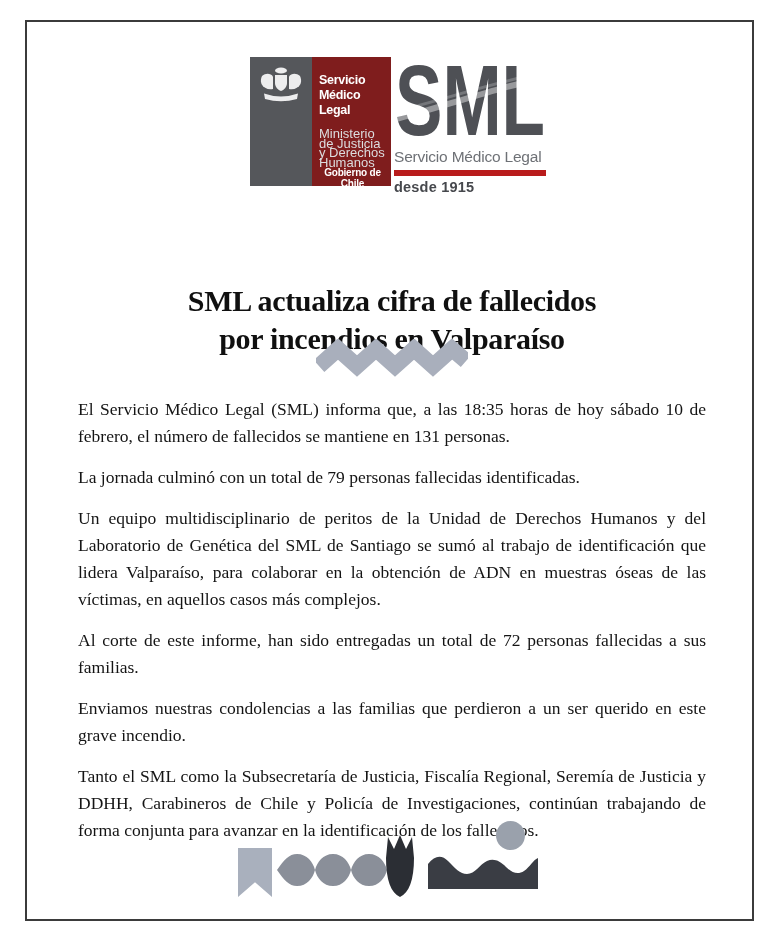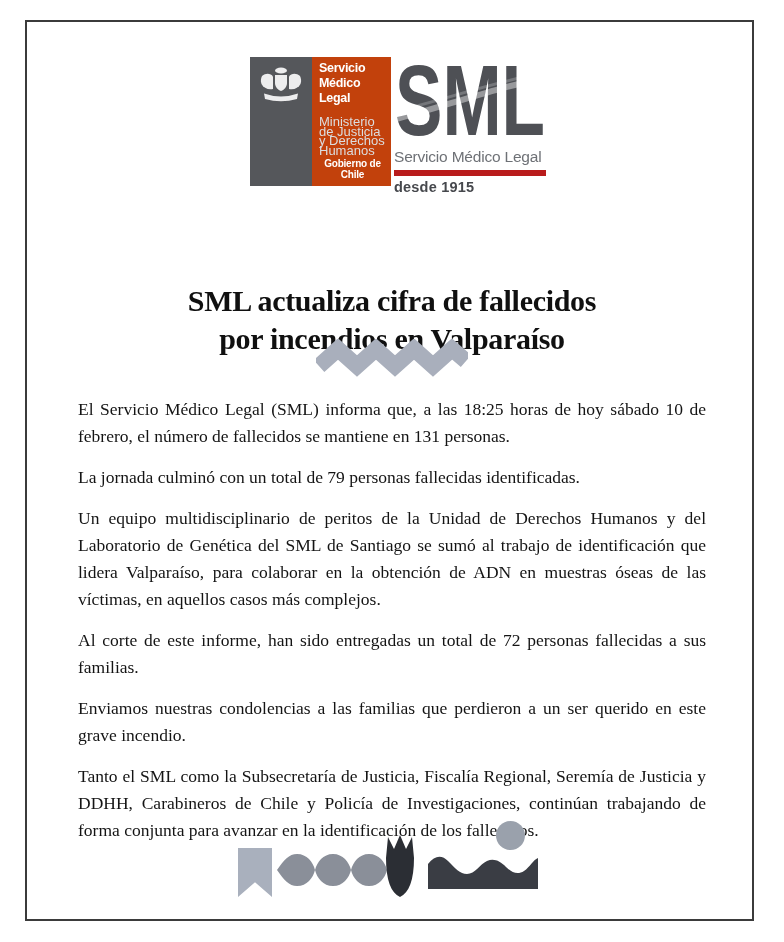--- a/index.html
+++ b/index.html
@@ -18,22 +18,22 @@
   
   .gov-logo {
     position:absolute; left:250px; top:57px; width:141px; height:129px;
     display:flex; font-family:"Liberation Sans","DejaVu Sans",sans-serif;
   }
   .gov-left {
     width:62px; background:#55575b; display:flex;
     justify-content:center; align-items:flex-start; padding-top:8px;
   }
   .gov-right {
-    width:79px; background:#c2410c; color:#ffffff;
-    padding:4px 5px 6px 7px; display:flex; flex-direction:column;
+    width:79px; background:#7f1d1d; color:#ffffff;
+    padding:16px 5px 6px 7px; display:flex; flex-direction:column;
   }
   .gov-service { font-weight:bold; font-size:12.5px; line-height:15px; letter-spacing:-0.3px; }
   .gov-ministry { font-size:13px; line-height:9.5px; color:#dcdddf; margin-top:11px; }
   .gov-gobierno { margin-top:auto; font-weight:bold; font-size:10px; letter-spacing:-0.2px;text-align:center; }
 
   .sml-logo {
     position:absolute; left:394px; top:57px; width:152px;
     font-family:"Liberation Sans","DejaVu Sans",sans-serif;
   }
   .sml-acronym-wrap { width:152px; height:90px; }
@@ -131,21 +131,21 @@
     <div>por incendios en Valparaíso</div>
   </div>
 
   <div class="zigzag">
     <svg width="152" height="38" viewBox="0 0 152 38">
       <polyline points="3,27 22,10 41,27 60,10 79,27 98,10 117,27 136,10 150,22" fill="none" stroke="#a9afbc" stroke-width="16" stroke-linecap="butt" stroke-linejoin="miter"></polyline>
     </svg>
   </div>
 
   <div class="content">
-    <p>El Servicio Médico Legal (SML) informa que, a las 18:25 horas de hoy sábado 10 de febrero, el número de fallecidos se mantiene en 131 personas.</p>
+    <p>El Servicio Médico Legal (SML) informa que, a las 18:35 horas de hoy sábado 10 de febrero, el número de fallecidos se mantiene en 131 personas.</p>
     <p>La jornada culminó con un total de 79 personas fallecidas identificadas.</p>
     <p>Un equipo multidisciplinario de peritos de la Unidad de Derechos Humanos y del Laboratorio de Genética del SML de Santiago se sumó al trabajo de identificación que lidera Valparaíso, para colaborar en la obtención de ADN en muestras óseas de las víctimas, en aquellos casos más complejos.</p>
     <p>Al corte de este informe, han sido entregadas un total de 72 personas fallecidas a sus familias.</p>
     <p>Enviamos nuestras condolencias a las familias que perdieron a un ser querido en este grave incendio.</p>
     <p>Tanto el SML como la Subsecretaría de Justicia, Fiscalía Regional, Seremía de Justicia y DDHH, Carabineros de Chile y Policía de Investigaciones, continúan trabajando de forma conjunta para avanzar en la identificación de los fallecidos.</p>
   </div>
 
   <div class="bookmark"></div>
 
   <div class="beads">

